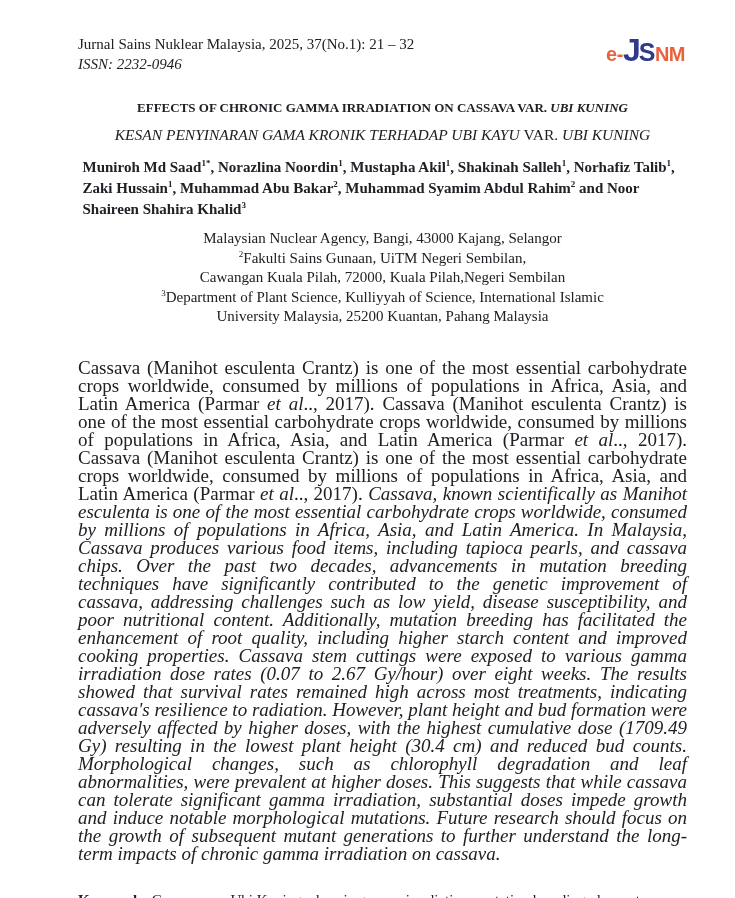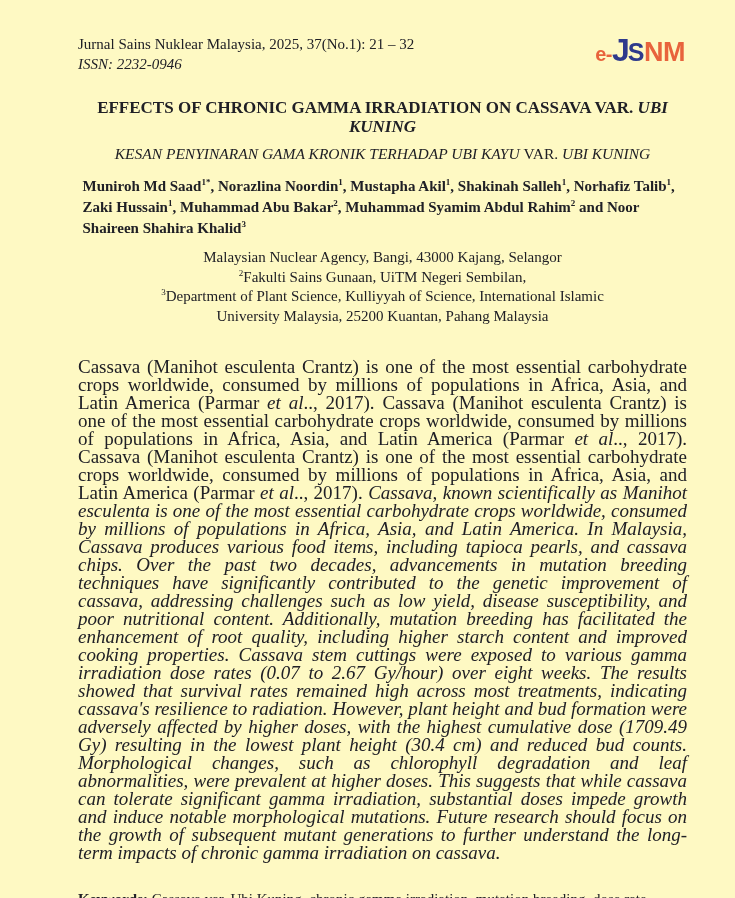--- a/index.html
+++ b/index.html
@@ -1,41 +1,41 @@
 <!DOCTYPE html>
 <html><head>
 <meta charset="utf-8">
 <style>
   html,body { margin:0; padding:0; background:#888; }
   .page {
     width:735px; height:898px;
-    background:#fef9c3;
+    background:#ffffff;
     overflow:hidden;
     position:relative;
     font-family:"Liberation Serif","DejaVu Serif",serif;
     color:#202026;
     box-sizing:border-box;
   }
   .inner { padding:34px 48px 0 78px; }
 
   
   .header-row { display:flex; justify-content:space-between; align-items:flex-start; }
   .journal-lines { font-size:15px; line-height:20px; }
   .issn-line { font-style:italic; }
 
   .logo { font-family:"Liberation Sans","DejaVu Sans",sans-serif; font-weight:bold;
           display:flex; align-items:baseline; letter-spacing:-0.5px; margin:-2px 2px 0 0; }
   .logo-e  { font-size:20px; }
   .logo-j  { font-size:32px; letter-spacing:-2px; }
   .logo-s  { font-size:25px; }
-  .logo-nm { font-size:27px; }
+  .logo-nm { font-size:20px; }
 
   
   .title-block { margin:24px auto 0 auto; max-width:580px; text-align:center;
-                 font-weight:bold; font-size:17px; line-height:19px; }
+                 font-weight:bold; font-size:13px; line-height:19px; }
   .subtitle { margin-top:8px; text-align:center; font-weight:normal; font-style:italic;
               font-size:15.5px; line-height:19px; white-space:nowrap; }
   .subtitle .upright { font-style:normal; }
   .italic { font-style:italic; }
 
   
   .authors { margin:13px auto 0 auto; max-width:600px; text-align:left;
              font-weight:bold; font-size:15px; line-height:21px; }
   sup { font-size:60%; vertical-align:super; line-height:0; }
 
@@ -76,20 +76,21 @@
       <span>KESAN PENYINARAN GAMA KRONIK TERHADAP UBI KAYU </span><span class="upright">VAR. </span><span>UBI KUNING</span>
     </div>
 
     <div class="authors">
       <span>Muniroh Md Saad</span><sup>1*</sup><span>, Norazlina Noordin</span><sup>1</sup><span>, Mustapha Akil</span><sup>1</sup><span>, Shakinah Salleh</span><sup>1</sup><span>, Norhafiz Talib</span><sup>1</sup><span>, Zaki Hussain</span><sup>1</sup><span>, Muhammad Abu Bakar</span><sup>2</sup><span>, Muhammad Syamim Abdul Rahim</span><sup>2</sup><span> and Noor Shaireen Shahira Khalid</span><sup>3</sup>
     </div>
 
     <div class="affiliations">
       <div><sup></sup><span>Malaysian Nuclear Agency, Bangi, 43000 Kajang, Selangor</span></div>
       <div><sup>2</sup><span>Fakulti Sains Gunaan, UiTM Negeri Sembilan,</span></div>
+      <div><sup></sup><span>Cawangan Kuala Pilah, 72000, Kuala Pilah,Negeri Sembilan</span></div>
       <div><sup>3</sup><span>Department of Plant Science, Kulliyyah of Science, International Islamic</span></div>
       <div><sup></sup><span>University Malaysia, 25200 Kuantan, Pahang Malaysia</span></div>
     </div>
 
 
     <div class="abstract-body">
       <span><span>Cassava (Manihot esculenta Crantz) is one of the most essential carbohydrate crops worldwide, consumed by millions of populations in Africa, Asia, and Latin America (Parmar </span><em>et al</em><span>.., 2017). </span></span>
       <span><span>Cassava (Manihot esculenta Crantz) is one of the most essential carbohydrate crops worldwide, consumed by millions of populations in Africa, Asia, and Latin America (Parmar </span><em>et al</em><span>.., 2017). </span></span>
       <span><span>Cassava (Manihot esculenta Crantz) is one of the most essential carbohydrate crops worldwide, consumed by millions of populations in Africa, Asia, and Latin America (Parmar </span><em>et al</em><span>.., 2017). </span></span><em>Cassava, known scientifically as Manihot esculenta is one of the most essential carbohydrate crops worldwide, consumed by millions of populations in Africa, Asia, and Latin America. In Malaysia, Cassava produces various food items, including tapioca pearls, and cassava chips. Over the past two decades, advancements in mutation breeding techniques have significantly contributed to the genetic improvement of cassava, addressing challenges such as low yield, disease susceptibility, and poor nutritional content. Additionally, mutation breeding has facilitated the enhancement of root quality, including higher starch content and improved cooking properties. Cassava stem cuttings were exposed to various gamma irradiation dose rates (0.07 to 2.67 Gy/hour) over eight weeks. The results showed that survival rates remained high across most treatments, indicating cassava's resilience to radiation. However, plant height and bud formation were adversely affected by higher doses, with the highest cumulative dose (1709.49 Gy) resulting in the lowest plant height (30.4 cm) and reduced bud counts. Morphological changes, such as chlorophyll degradation and leaf abnormalities, were prevalent at higher doses. This suggests that while cassava can tolerate significant gamma irradiation, substantial doses impede growth and induce notable morphological mutations. Future research should focus on the growth of subsequent mutant generations to further understand the long-term impacts of chronic gamma irradiation on cassava.</em>
     </div>

